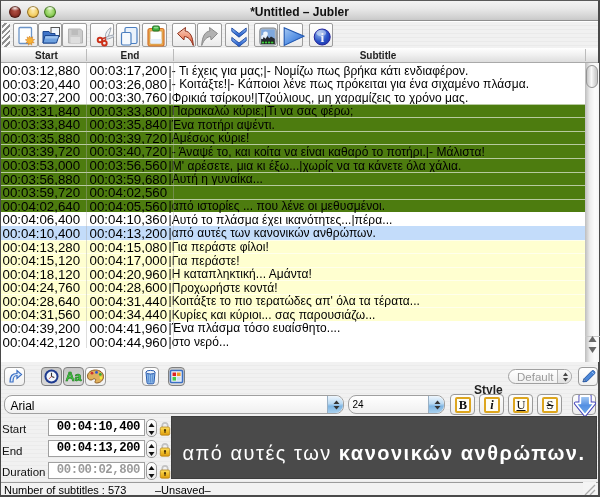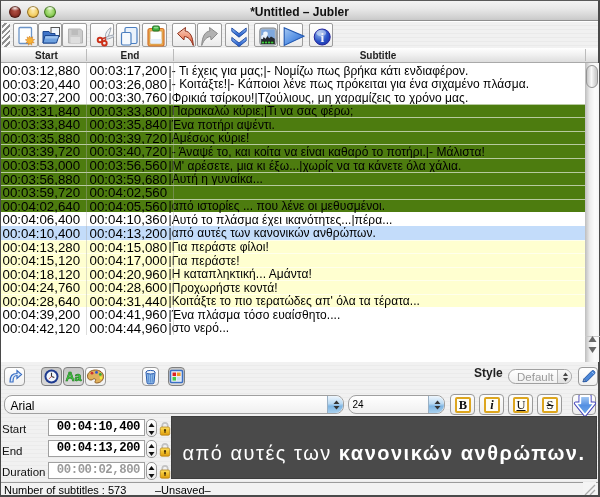--- a/index.html
+++ b/index.html
@@ -45,21 +45,21 @@
 #vthumb { position:absolute; left:1px; top:2px; width:11.5px; height:23px; border-radius:6px;
   background:linear-gradient(to right,#c6c6c6,#f8f8f8 45%,#cccccc 90%); border:1px solid #949494; }
 #vsb .cap { position:absolute; left:0; width:15px; height:1px; background:#c9c9c9; }
 .sbarrow { position:absolute; left:2.5px; }
 
 #panel { position:absolute; left:0; top:361px; width:597px; height:120px;
   background:repeating-linear-gradient(#f1f1f1 0 3px, #ebebeb 3px 4px); }
 .sbtn { position:absolute; width:21px; height:19px; border:1px solid #9a9a9a; border-radius:4px;
   background:linear-gradient(#ffffff,#f0f0f0); }
 .sbtn.pressed { background:linear-gradient(#c6c6c6,#dadada); border-color:#808080; }
-#stylelab { position:absolute; left:473px; top:4px; font-size:12px; font-weight:bold; color:#222; }
+#stylelab { position:absolute; left:473px; top:21px; font-size:12px; font-weight:bold; color:#222; }
 .combo { position:absolute; border:1px solid #a0a0a0; border-radius:8px;
   background:linear-gradient(#ffffff,#f0f0f0); }
 .combo .arr { position:absolute; right:0px; top:0px; bottom:0px; width:16px; border-left:1px solid #9ab0c4;
   border-radius:0 8px 8px 0; background:linear-gradient(#eef6fd,#b9d9f2 45%,#7db4e2 60%,#a8d0ee); }
 .combo .arr.gray { background:linear-gradient(#f8f8f8,#e0e0e0); border-left-color:#b5b5b5; border-radius:0 7px 7px 0; width:14px; }
 .combo .arr svg { position:absolute; left:3px; top:50%; margin-top:-5px; }
 
 #fontrow { position:absolute; left:0; top:31px; width:597px; height:24px; }
 .fbtn { position:absolute; top:1px; width:25px; height:21px; border:1px solid #9a9a9a; border-radius:4px;
   background:linear-gradient(#fdfdfd,#ededed); }
@@ -345,20 +345,27 @@
           <span class="c1">00:04:24,760</span>
           <span class="c2">00:04:28,600</span>
           <span class="c3">|Προχωρήστε κοντά!</span>
           <span class="vs1"></span>
           <span class="vs2"></span>
         </div>
         <div class="row yellow">
           <span class="c1">00:04:28,640</span>
           <span class="c2">00:04:31,440</span>
           <span class="c3">|Κοιτάξτε το πιο τερατώδες απ' όλα τα τέρατα...</span>
+          <span class="vs1"></span>
+          <span class="vs2"></span>
+        </div>
+        <div class="row yellow">
+          <span class="c1">00:04:31,560</span>
+          <span class="c2">00:04:34,440</span>
+          <span class="c3">|Κυρίες και κύριοι... σας παρουσιάζω...</span>
           <span class="vs1"></span>
           <span class="vs2"></span>
         </div>
         <div class="row ">
           <span class="c1">00:04:39,200</span>
           <span class="c2">00:04:41,960</span>
           <span class="c3">|Ένα πλάσμα τόσο ευαίσθητο....</span>
           <span class="vs1"></span>
           <span class="vs2"></span>
         </div>

